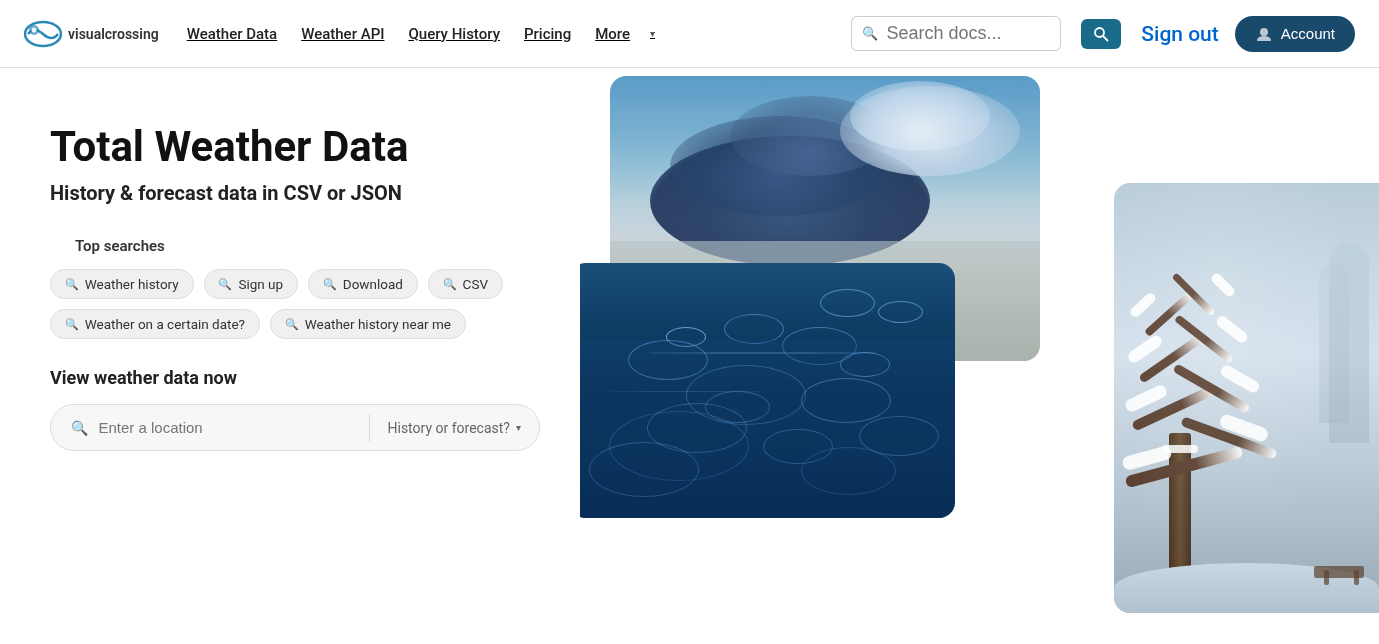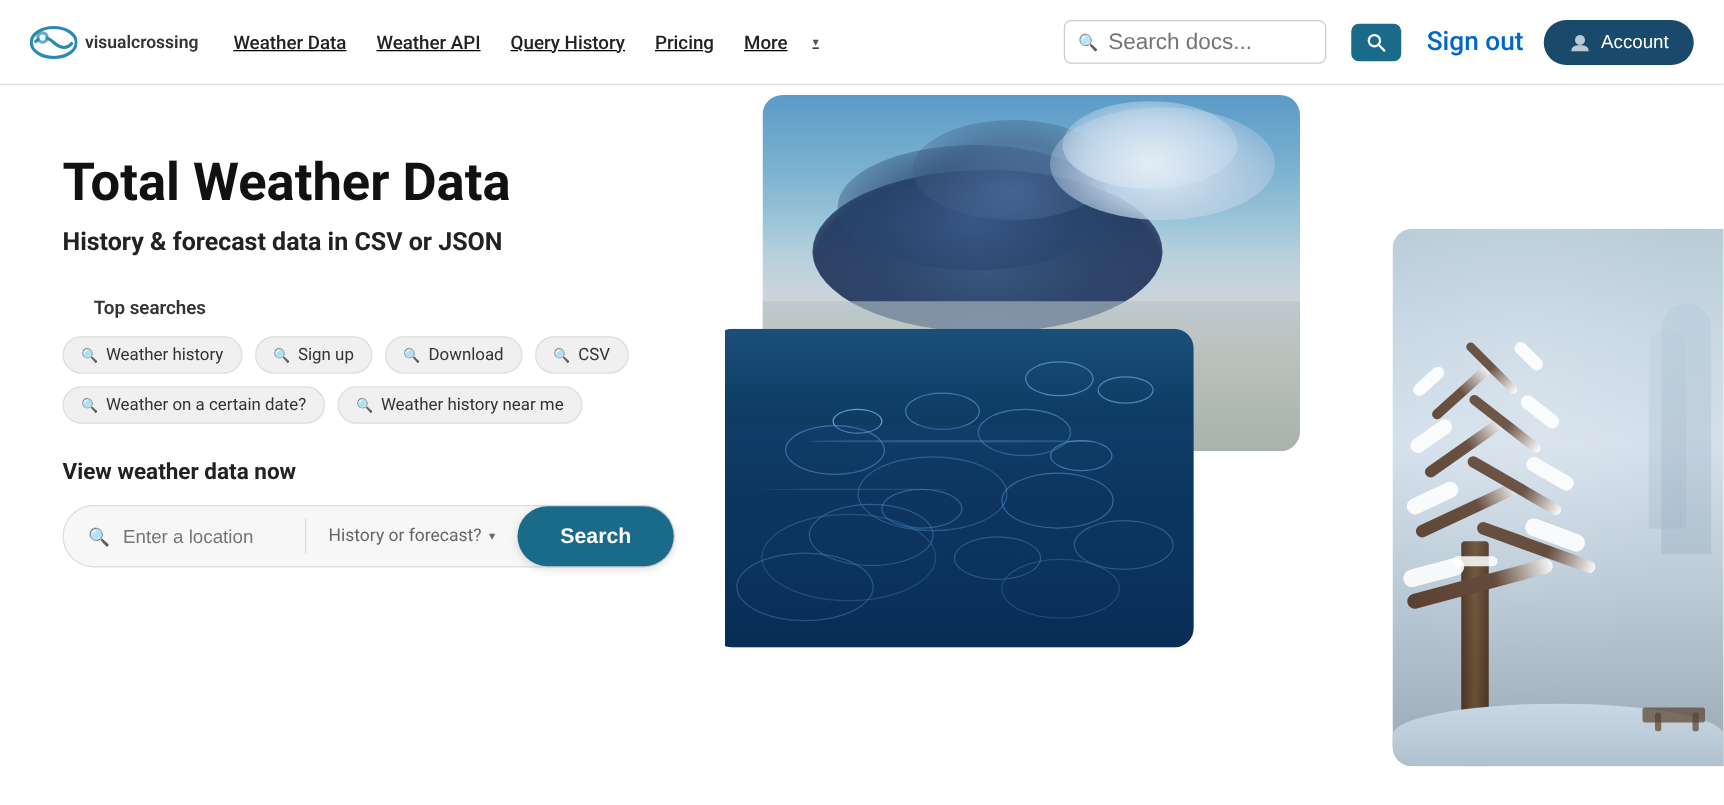--- a/index.html
+++ b/index.html
@@ -126,21 +126,20 @@
     <div style="display:flex; align-items:center; border:1.5px solid #ddd; border-radius:36px; background:#f7f7f7; overflow:visible; width:580px; max-width:100%; position:relative;">
       <div style="display:flex; align-items:center; gap:10px; padding:14px 20px; flex:1; min-width:0;">
         <span style="color:#888; font-size:14px; flex-shrink:0;">🔍</span>
         <input type="text" style="border: none; outline: none; font-size: 15px; color: rgb(51, 51, 51); background: transparent; width: 100%;" placeholder="Enter a location">
       </div>
       <div style="width:1px; height:28px; background:#ddd; flex-shrink:0;"></div>
       <div style="display:flex; align-items:center; gap:6px; padding:14px 18px; font-size:14px; color:#666; cursor:pointer; white-space:nowrap;">
         <span>History or forecast?</span>
         <span style="font-size:10px;">▾</span>
       </div>
-      <button style="background:#1a6b8a; color:#fff; border:none; border-radius:36px; padding:14px 34px; font-size:17px; font-weight:600; cursor:pointer; margin:0; white-space:nowrap; flex-shrink:0; box-shadow:0 2px 8px rgba(0,0,0,0.15);">Search</button>
     </div>
   </div>
 
   <div style="flex:1; position:relative; overflow:hidden; min-height:576px;">
 
     <div style="position:absolute; top:8px; left:30px; width:430px; height:285px; border-radius:16px; overflow:hidden; z-index:1;">
       <div style="width:100%; height:100%; background:linear-gradient(180deg, #5a9bc8 0%, #7ab0d0 20%, #9ac4d8 35%, #b8d0dc 45%, #c8d4dc 55%, #d8d0b8 70%, #c8b870 100%); position:relative;">
 
         <div style="position:absolute; top:60px; left:40px; width:280px; height:130px; background:radial-gradient(ellipse at 50% 60%, rgba(50,80,120,0.95) 0%, rgba(30,55,95,0.9) 40%, rgba(20,40,80,0.85) 70%, transparent 100%); border-radius:50%;"></div>
         <div style="position:absolute; top:40px; left:60px; width:220px; height:100px; background:radial-gradient(ellipse at 50% 60%, rgba(60,90,140,0.8) 0%, rgba(40,70,110,0.7) 50%, transparent 100%); border-radius:50%;"></div>

